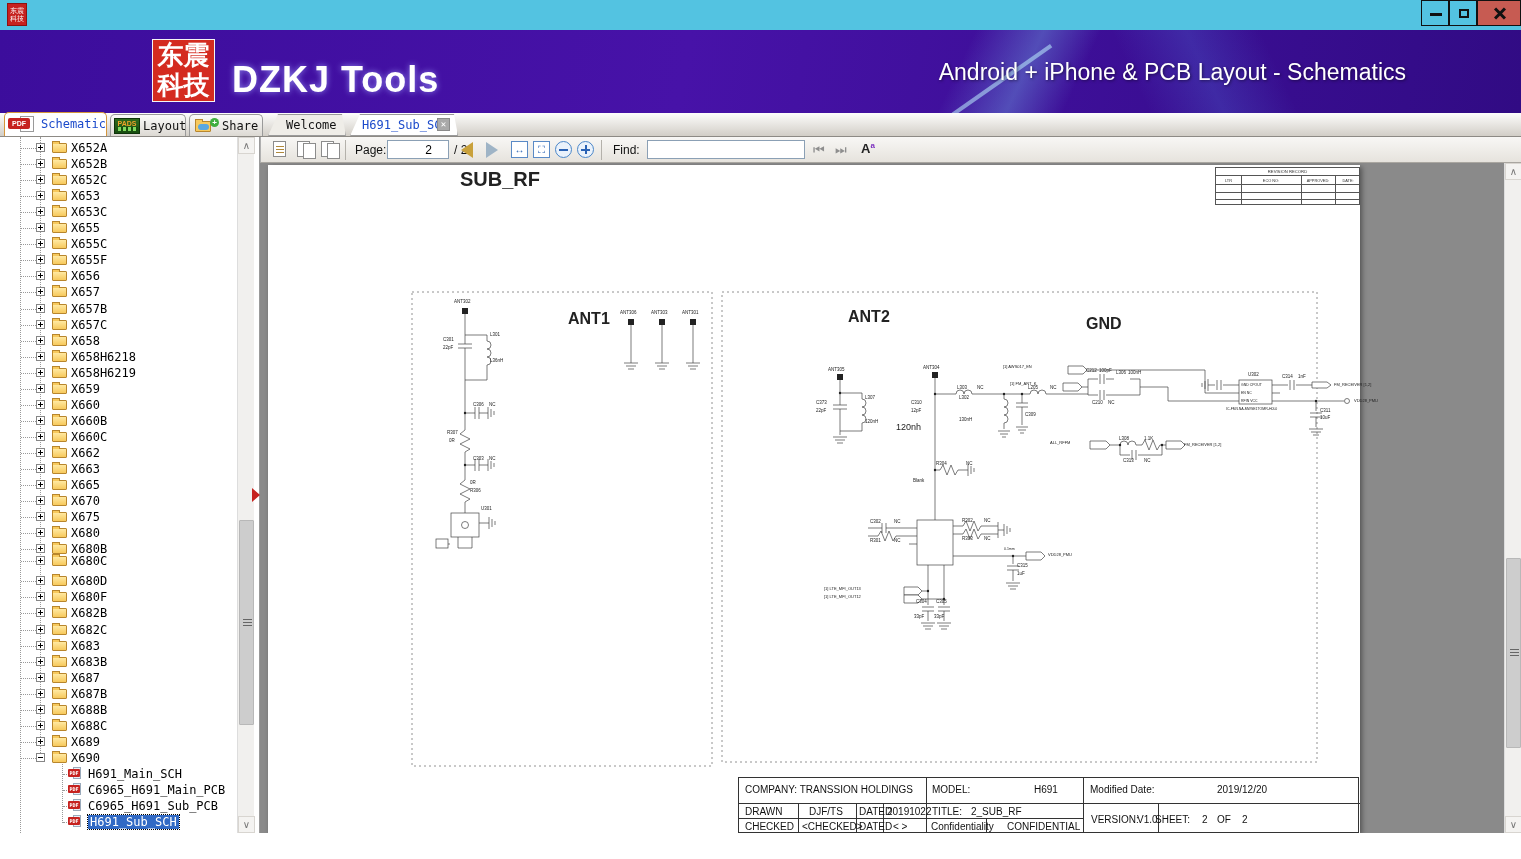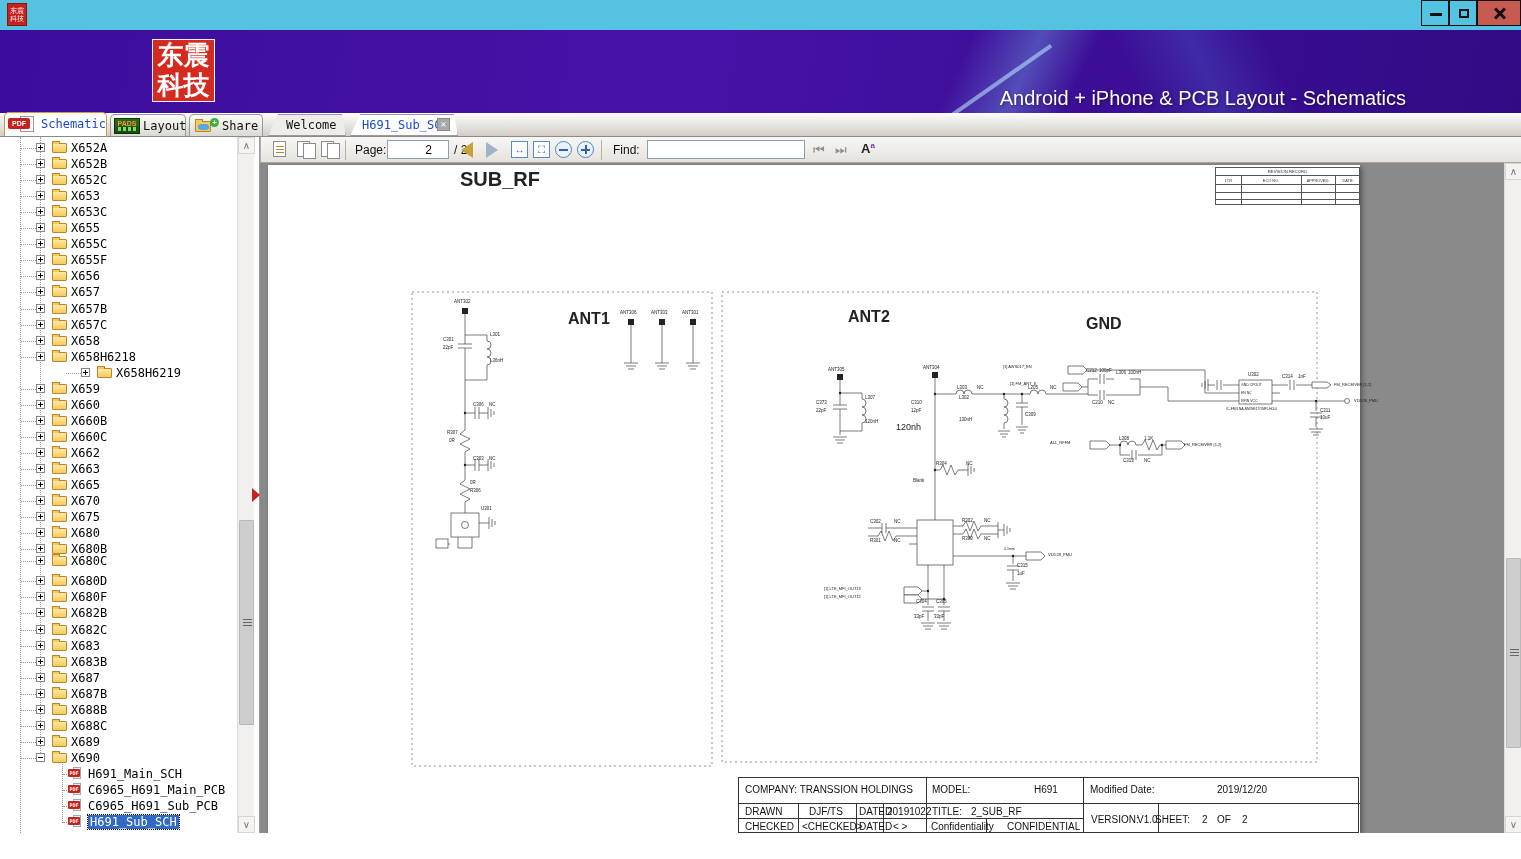--- a/index.html
+++ b/index.html
@@ -19,21 +19,21 @@
   #btn-close i, #btn-close b { position:absolute; left:15px; top:11px; width:14px; height:3px; background:#111; transform:rotate(45deg); }
   #btn-close b { transform:rotate(-45deg); }
 
   
   #banner { position:absolute; left:0; top:30px; width:1521px; height:83px; background:linear-gradient(100deg,#3C0D9C 0%,#4712A8 45%,#310B84 100%); overflow:hidden; }
   #banner .streak1 { position:absolute; left:930px; top:0; width:190px; height:83px; background:linear-gradient(115deg,transparent 20%,rgba(130,220,255,.30) 50%,transparent 75%); }
   #banner .streak2 { position:absolute; left:1060px; top:0; width:260px; height:83px; background:linear-gradient(65deg,transparent 30%,rgba(90,170,255,.18) 55%,transparent 80%); }
   #banner .streak3 { position:absolute; left:1000px; top:-10px; width:4px; height:120px; background:rgba(190,240,255,.55); transform:rotate(55deg); }
   #banner .logo { position:absolute; left:152px; top:9px; width:63px; height:63px; background:#D42B20; border:1px solid #F5F5F5; color:#fff; font-weight:bold; font-size:26px; line-height:30px; text-align:center; font-family:"DejaVu Sans",sans-serif; }
   #banner .appname { position:absolute; left:232px; top:50px; color:#fff; font-size:36px; font-weight:bold; letter-spacing:1px; transform:translateY(-50%); text-shadow:0 0 6px rgba(160,160,255,.8); }
-  #banner .tagline { position:absolute; right:115px; top:68px; color:#fff; font-size:20px; transform:translateY(-50%); text-shadow:1px 1px 3px rgba(0,0,0,.5); }
+  #banner .tagline { position:absolute; right:115px; top:42px; color:#fff; font-size:23px; transform:translateY(-50%); text-shadow:1px 1px 3px rgba(0,0,0,.5); }
 
   
   #tabbar { position:absolute; left:0; top:113px; width:1521px; height:24px; background:linear-gradient(#FDFDFC,#D2CEC7); border-bottom:1px solid #8D8A85; }
   .mtab { position:absolute; bottom:0; height:22px; border:1px solid #9A9A9A; border-bottom:none; border-radius:5px 5px 0 0; background:linear-gradient(#FBFBFA,#DCD9D3); font-size:12px; color:#111; }
   .mtab .lbl { position:absolute; top:4px; }
   #tab-schematic { left:4px; width:103px; height:24px; background:#fff; border-color:#D4953C; }
   #tab-schematic .lbl { left:36px; color:#1B4ACB; font-family:"DejaVu Sans Mono",monospace; }
   #tab-layout { left:110px; width:76px; }
   #tab-layout .lbl { left:32px; font-family:"DejaVu Sans Mono",monospace; }
   #tab-share { left:189px; width:74px; }
@@ -144,20 +144,21 @@
         <i></i>
         <b></b>
       </div>
   </div>
 
   <div id="banner">
     <div class="streak1"></div>
     <div class="streak2"></div>
     <div class="streak3"></div>
     <div class="logo"><span>东震</span><br><span>科技</span></div>
+    <div class="appname">DZKJ Tools</div>
     <div class="tagline">Android + iPhone &amp; PCB Layout - Schematics</div>
   </div>
 
   <div id="tabbar">
     <div class="mtab" id="tab-schematic">
       <span class="pdficon">
           <span class="page"></span>
           <span class="badge">PDF</span>
         </span>
       <span class="lbl">Schematic</span>
@@ -349,21 +350,21 @@
         </div>
         <div class="trow" style="top: 211.65px;">
           <span class="hdots"></span>
           <span class="ebox">
             <i class="h"></i>
             <i class="v"></i>
           </span>
           <span class="fold"></span>
           <span class="tlabel">X658H6218</span>
         </div>
-        <div class="trow" style="top: 227.7px; margin-left: 45px;">
+        <div class="trow" style="top: 227.7px;">
           <span class="hdots"></span>
           <span class="ebox">
             <i class="h"></i>
             <i class="v"></i>
           </span>
           <span class="fold"></span>
           <span class="tlabel">X658H6219</span>
         </div>
         <div class="trow" style="top: 243.75px;">
           <span class="hdots"></span>

